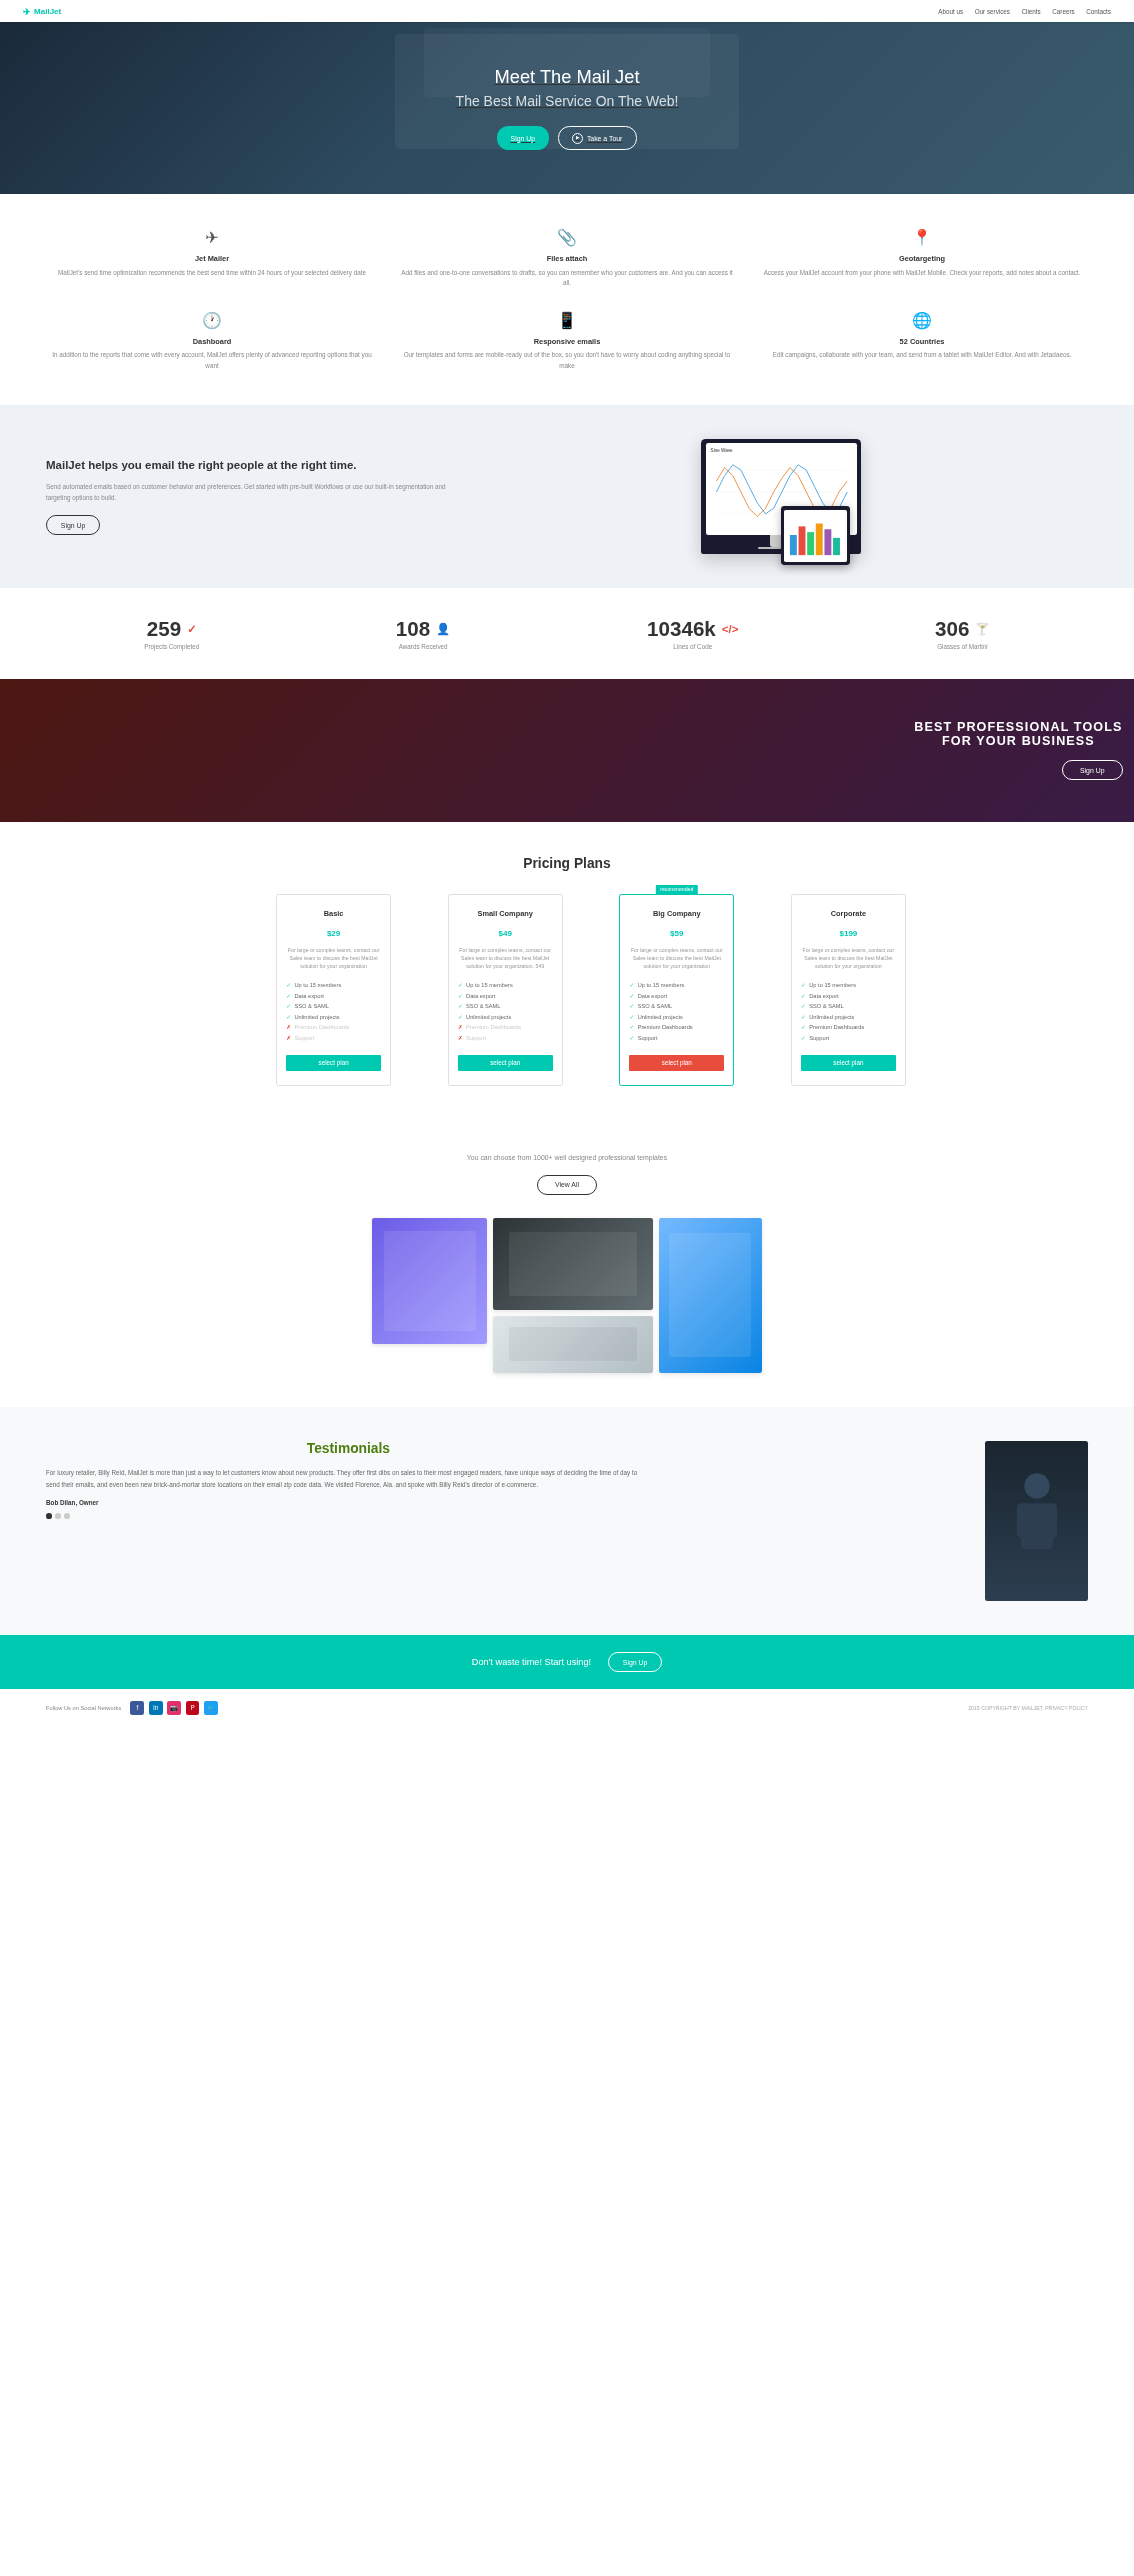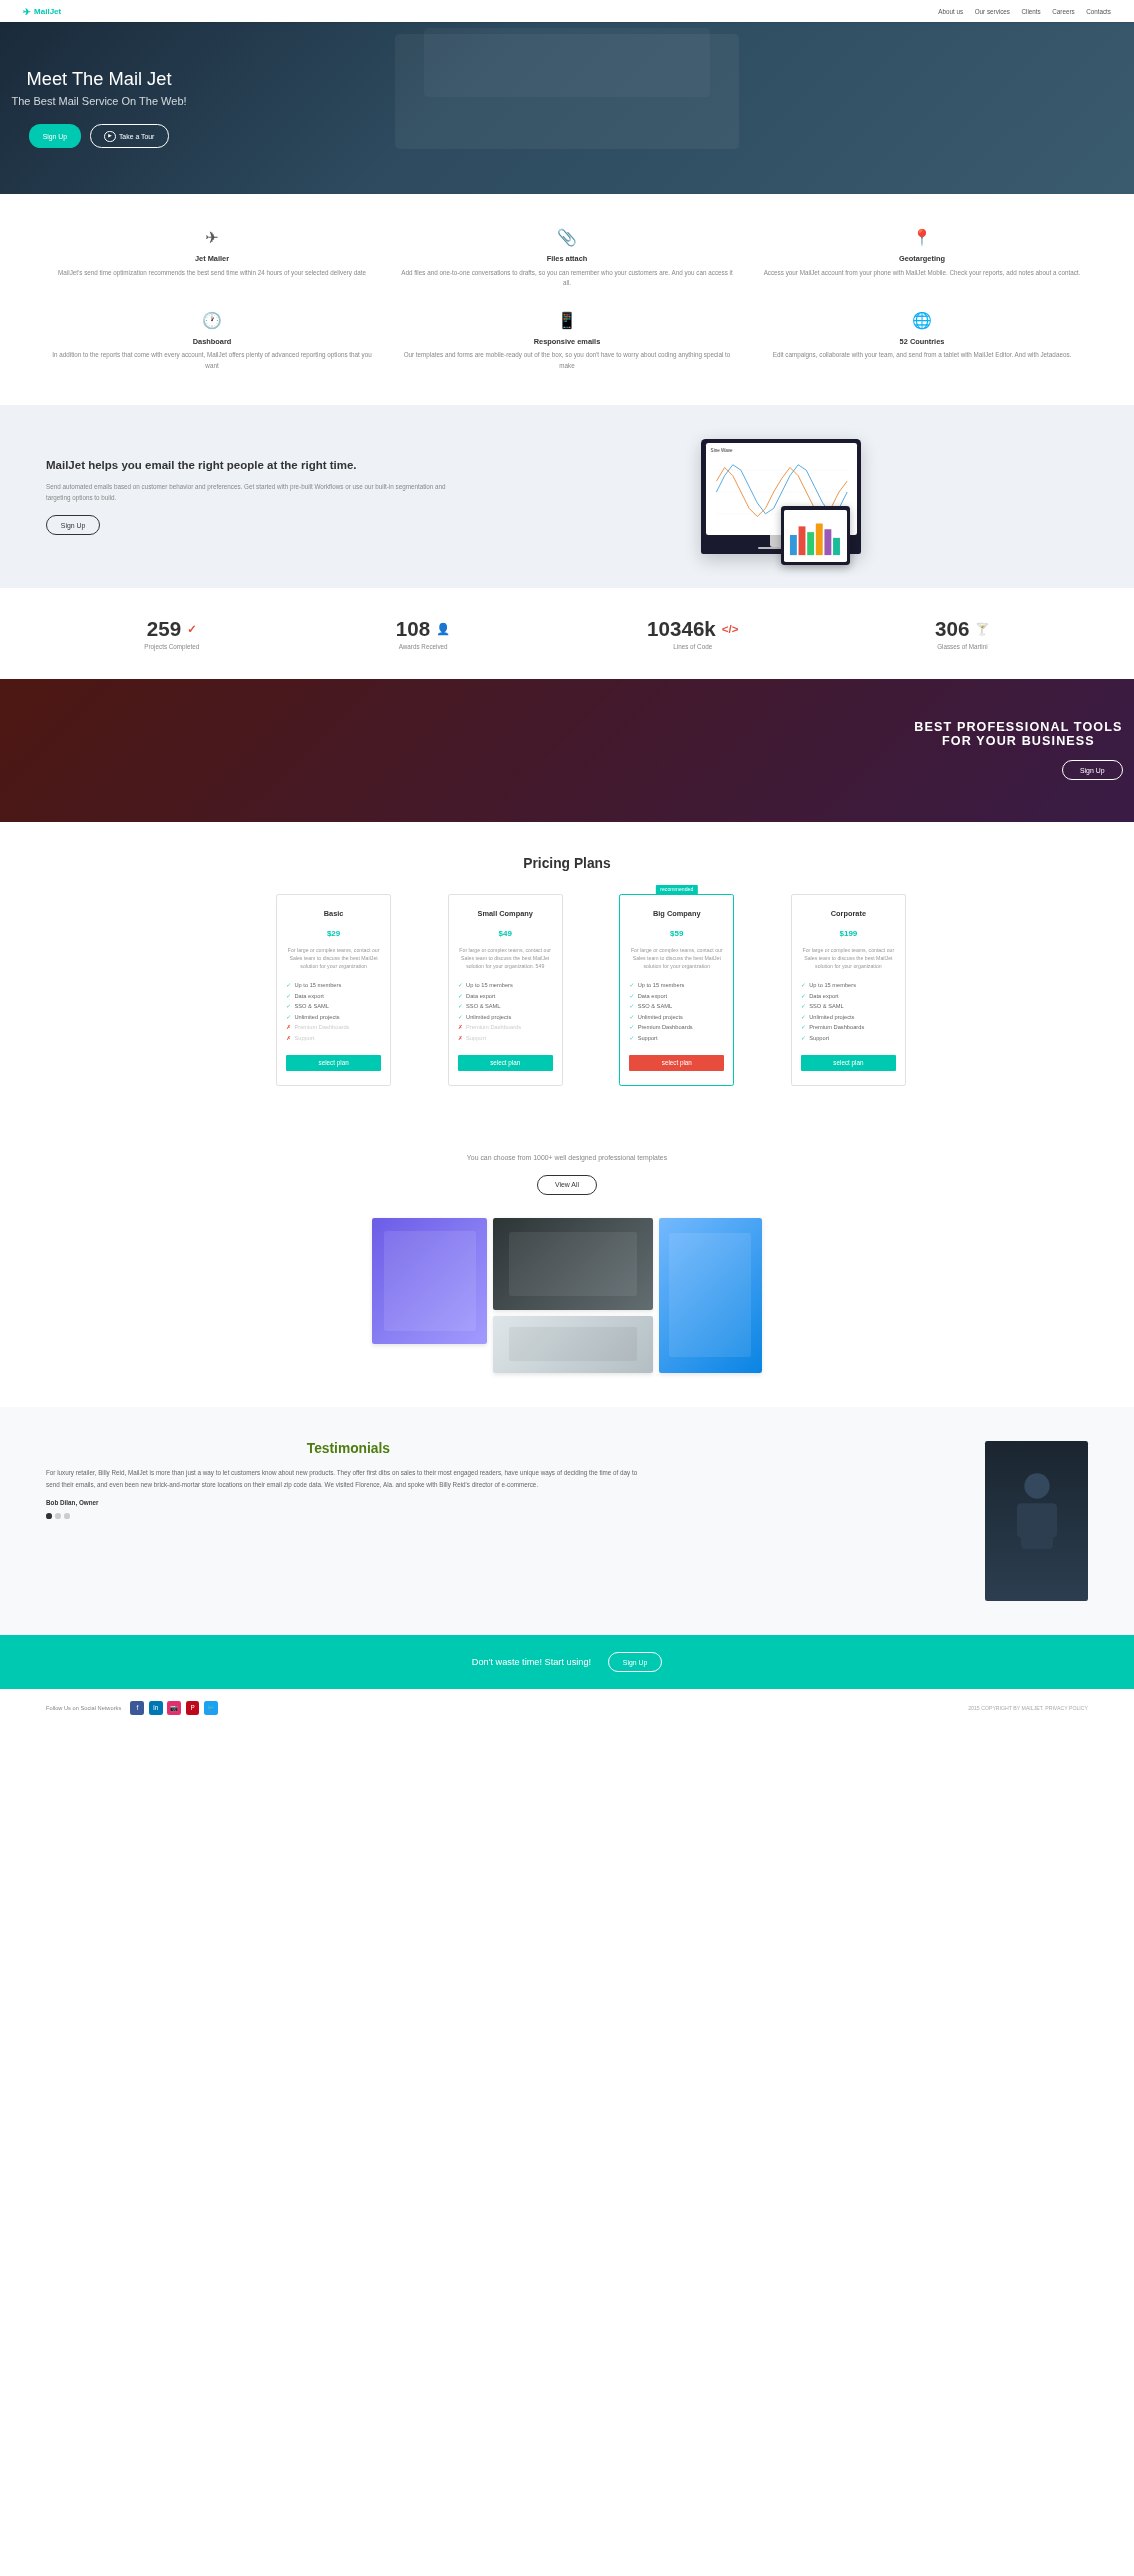--- a/index.html
+++ b/index.html
@@ -21,41 +21,42 @@
     .nav-links { display: flex; gap: 11.5px; }
     .nav-links a { text-decoration: none; color: #555; font-size: 6.3px; }
 
     
     .hero {
       background: linear-gradient(rgba(0,0,0,0.5), rgba(0,0,0,0.5)),
                   linear-gradient(135deg, #2c3e50, #3d5a6e);
       min-height: 172px;
       display: flex;
       flex-direction: column;
-      align-items: flex-start;
+      align-items: center;
       justify-content: center;
       text-align: center;
       padding: 34px 11.5px;
       position: relative;
+      text-decoration: underline;
     }
     .hero-bg {
       position: absolute; top: 0; left: 0; right: 0; bottom: 0;
       background: linear-gradient(135deg, #1a2a3a 0%, #2d4a5e 40%, #3a5a6e 100%);
       overflow: hidden;
     }
     .hero-bg::before {
       content: '';
       position: absolute; top: 11.5px; left: 50%; transform: translateX(-50%);
       width: 344px; height: 115px;
       background: rgba(255,255,255,0.05);
       border-radius: 4.6px;
     }
     .hero-content { position: relative; z-index: 2; }
     .hero h1 { color: #fff; font-size: 18.3px; font-weight: 300; margin-bottom: 4.6px; }
-    .hero p { color: rgba(255,255,255,0.8); font-size: 11px; margin-bottom: 17px; }
+    .hero p { color: rgba(255,255,255,0.8); font-size: 14px; margin-bottom: 17px; }
     .hero-btns { display: flex; gap: 8.6px; justify-content: center; }
     .btn-signup {
       background: #00c9b1; color: #fff; border: none; padding: 5.7px 13.8px;
       border-radius: 11.5px; font-size: 6.9px; cursor: pointer;
     }
     .btn-tour {
       background: transparent; color: #fff; border: 0.6px solid #fff;
       padding: 5.7px 13.8px; border-radius: 11.5px; font-size: 6.9px; cursor: pointer;
       display: flex; align-items: center; gap: 3.4px;
     }

